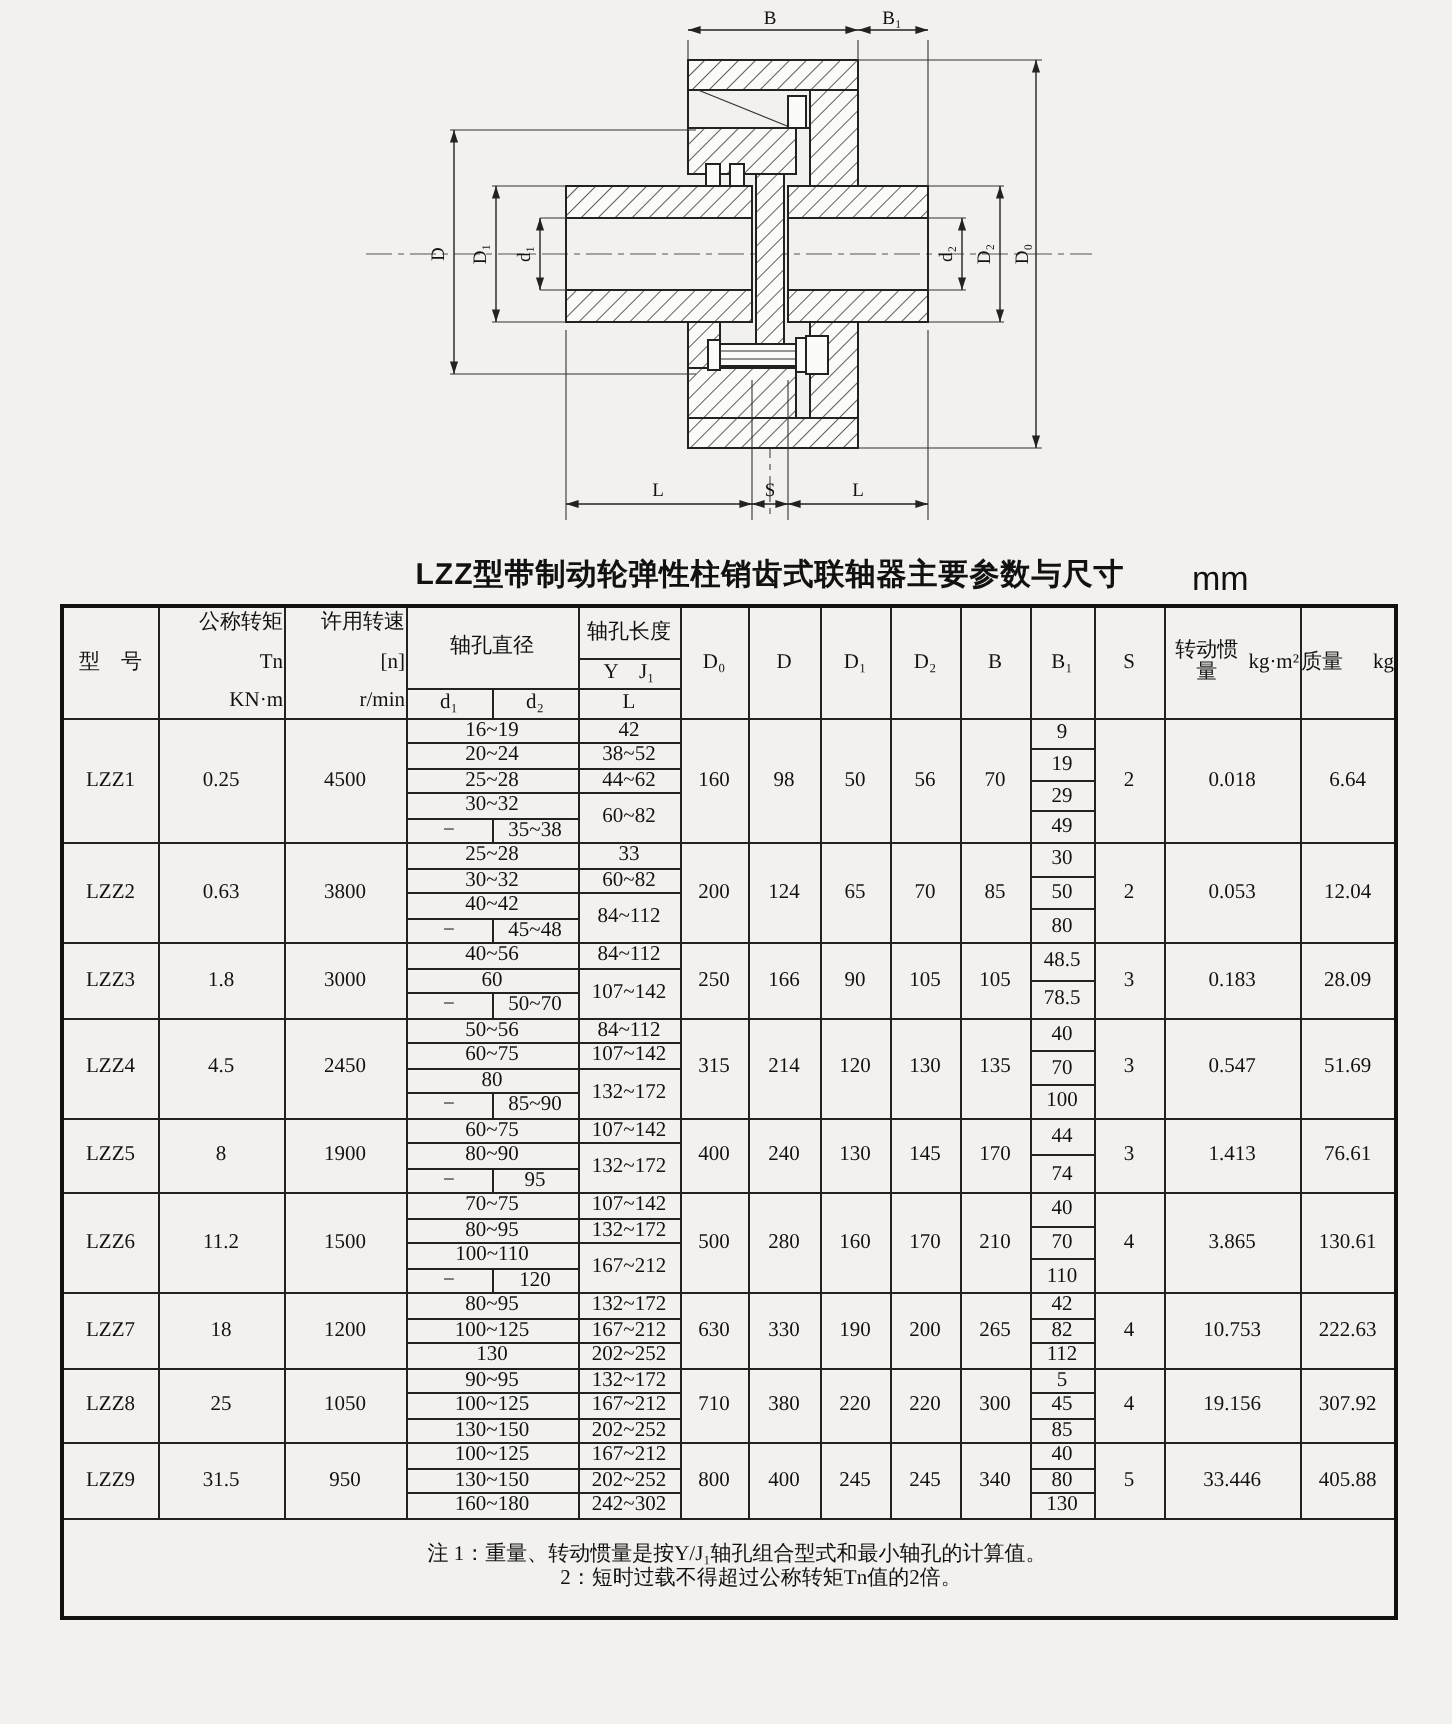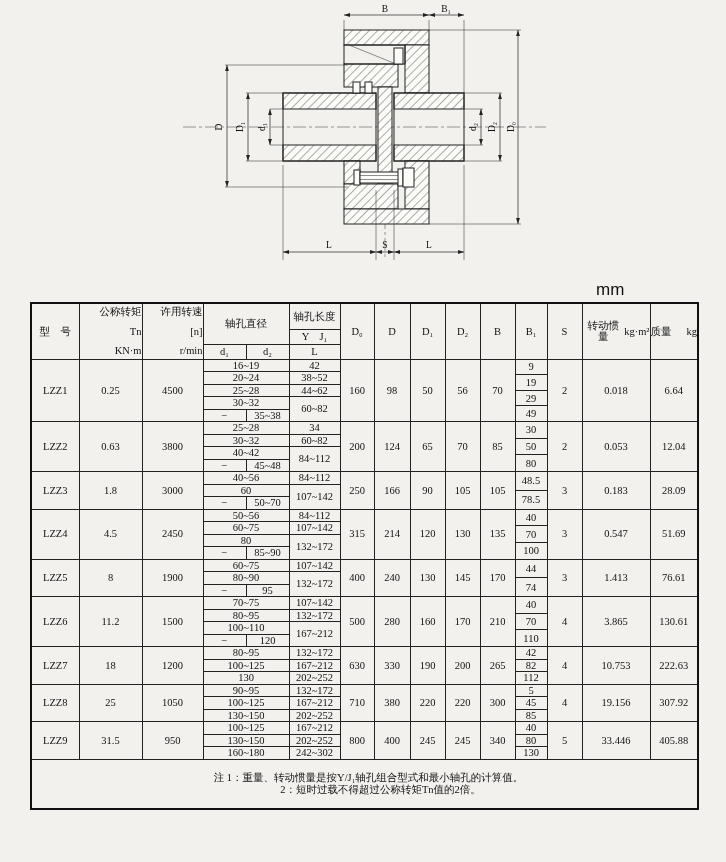--- a/index.html
+++ b/index.html
@@ -117,20 +117,21 @@
     <text transform="rotate(-90 97 125)" x="97" y="125" text-anchor="middle">d₁</text>
     <text transform="rotate(-90 308 125)" x="308" y="125" text-anchor="middle">d₂</text>
     <text transform="rotate(-90 327 125)" x="327" y="125" text-anchor="middle">D₂</text>
     <text transform="rotate(-90 346 125)" x="346" y="125" text-anchor="middle">D₀</text>
     <text x="161" y="246" text-anchor="middle">L</text>
     <text x="217" y="246" text-anchor="middle">S</text>
     <text x="261" y="246" text-anchor="middle">L</text>
   </svg>
 
   <div class="title-row">
+    <div class="main-title">LZZ型带制动轮弹性柱销齿式联轴器主要参数与尺寸</div>
     <div class="unit">mm</div>
   </div>
 
   <table class="spec">
     <colgroup>
       <col style="width:48px">
         <col style="width:63px">
         <col style="width:61px">
       <col style="width:43px">
         <col style="width:43px">
@@ -231,21 +232,21 @@
         </tr>
         <tr>
           <td>−</td>
           <td>35~38</td>
         </tr>
         <tr>
           <td rowspan="4">LZZ2</td>
           <td rowspan="4">0.63</td>
           <td rowspan="4">3800</td>
           <td colspan="2">25~28</td>
-          <td rowspan="1">34</td>
+          <td rowspan="1">33</td>
           <td rowspan="4">200</td>
           <td rowspan="4">124</td>
           <td rowspan="4">65</td>
           <td rowspan="4">70</td>
           <td rowspan="4">85</td>
           <td rowspan="4" class="b1cell">
             <div class="b1stack">
               <div class="b1item">30</div>
               <div class="b1item">50</div>
               <div class="b1item">80</div>

